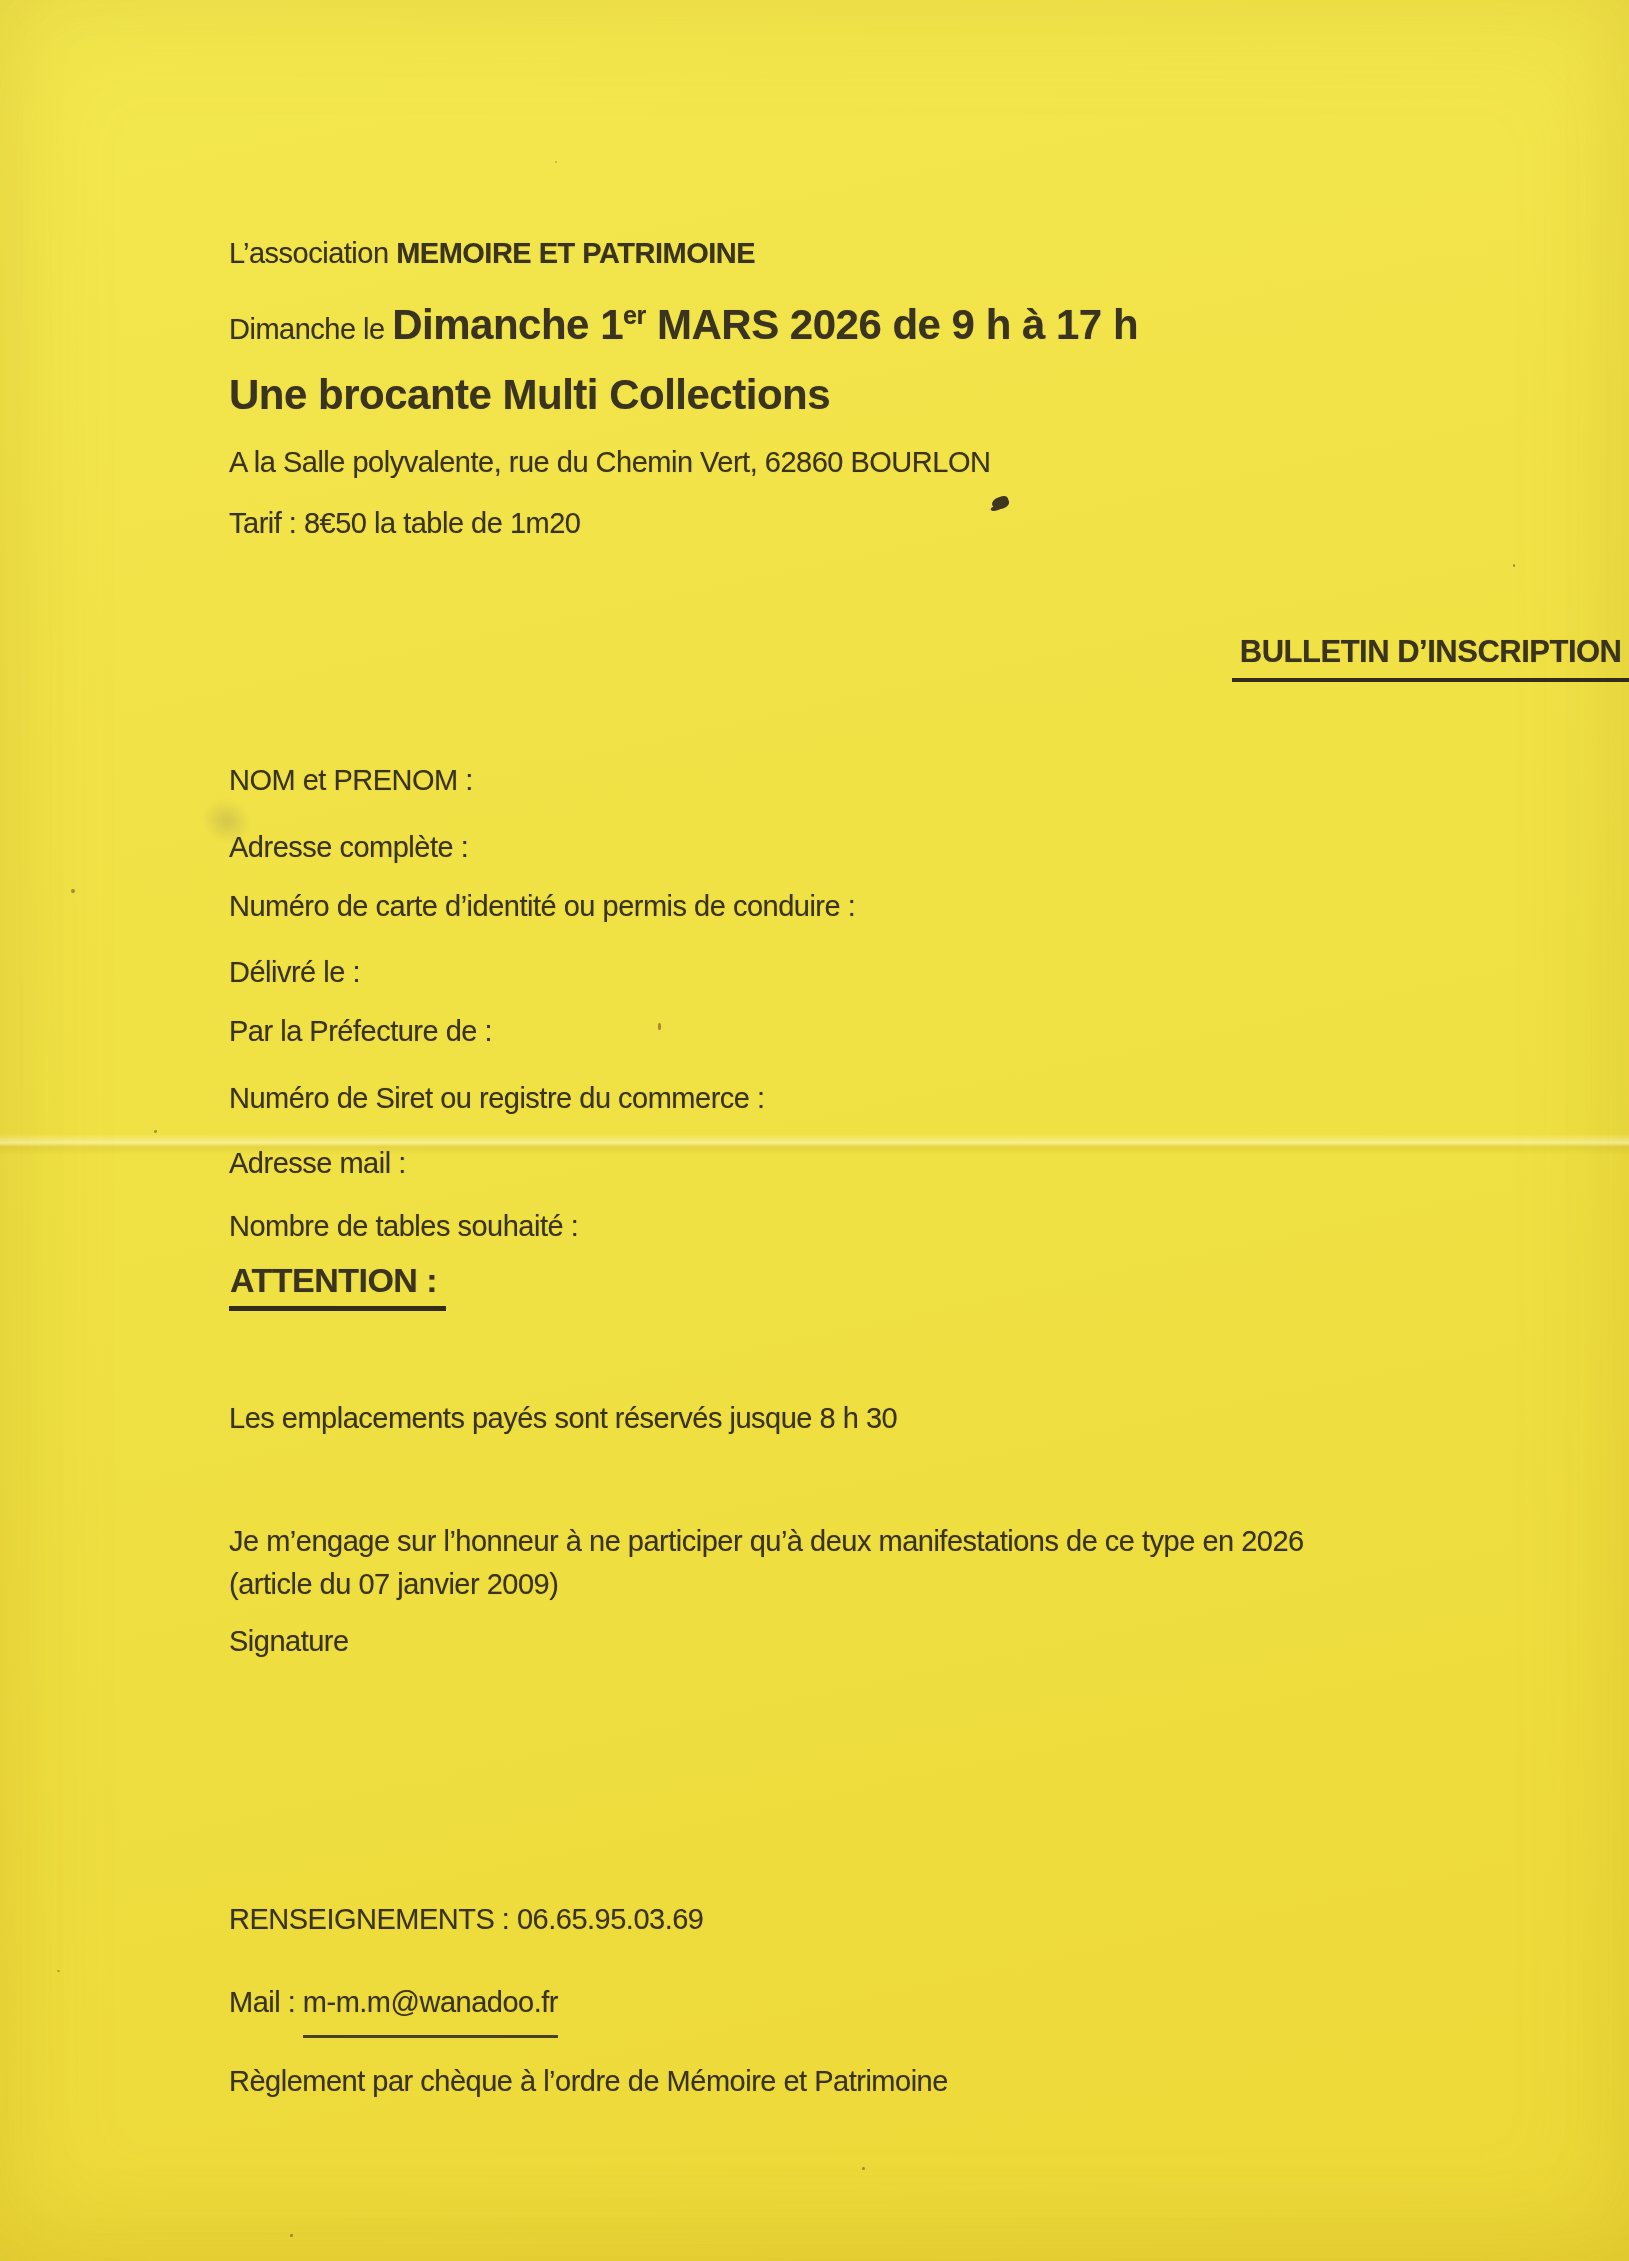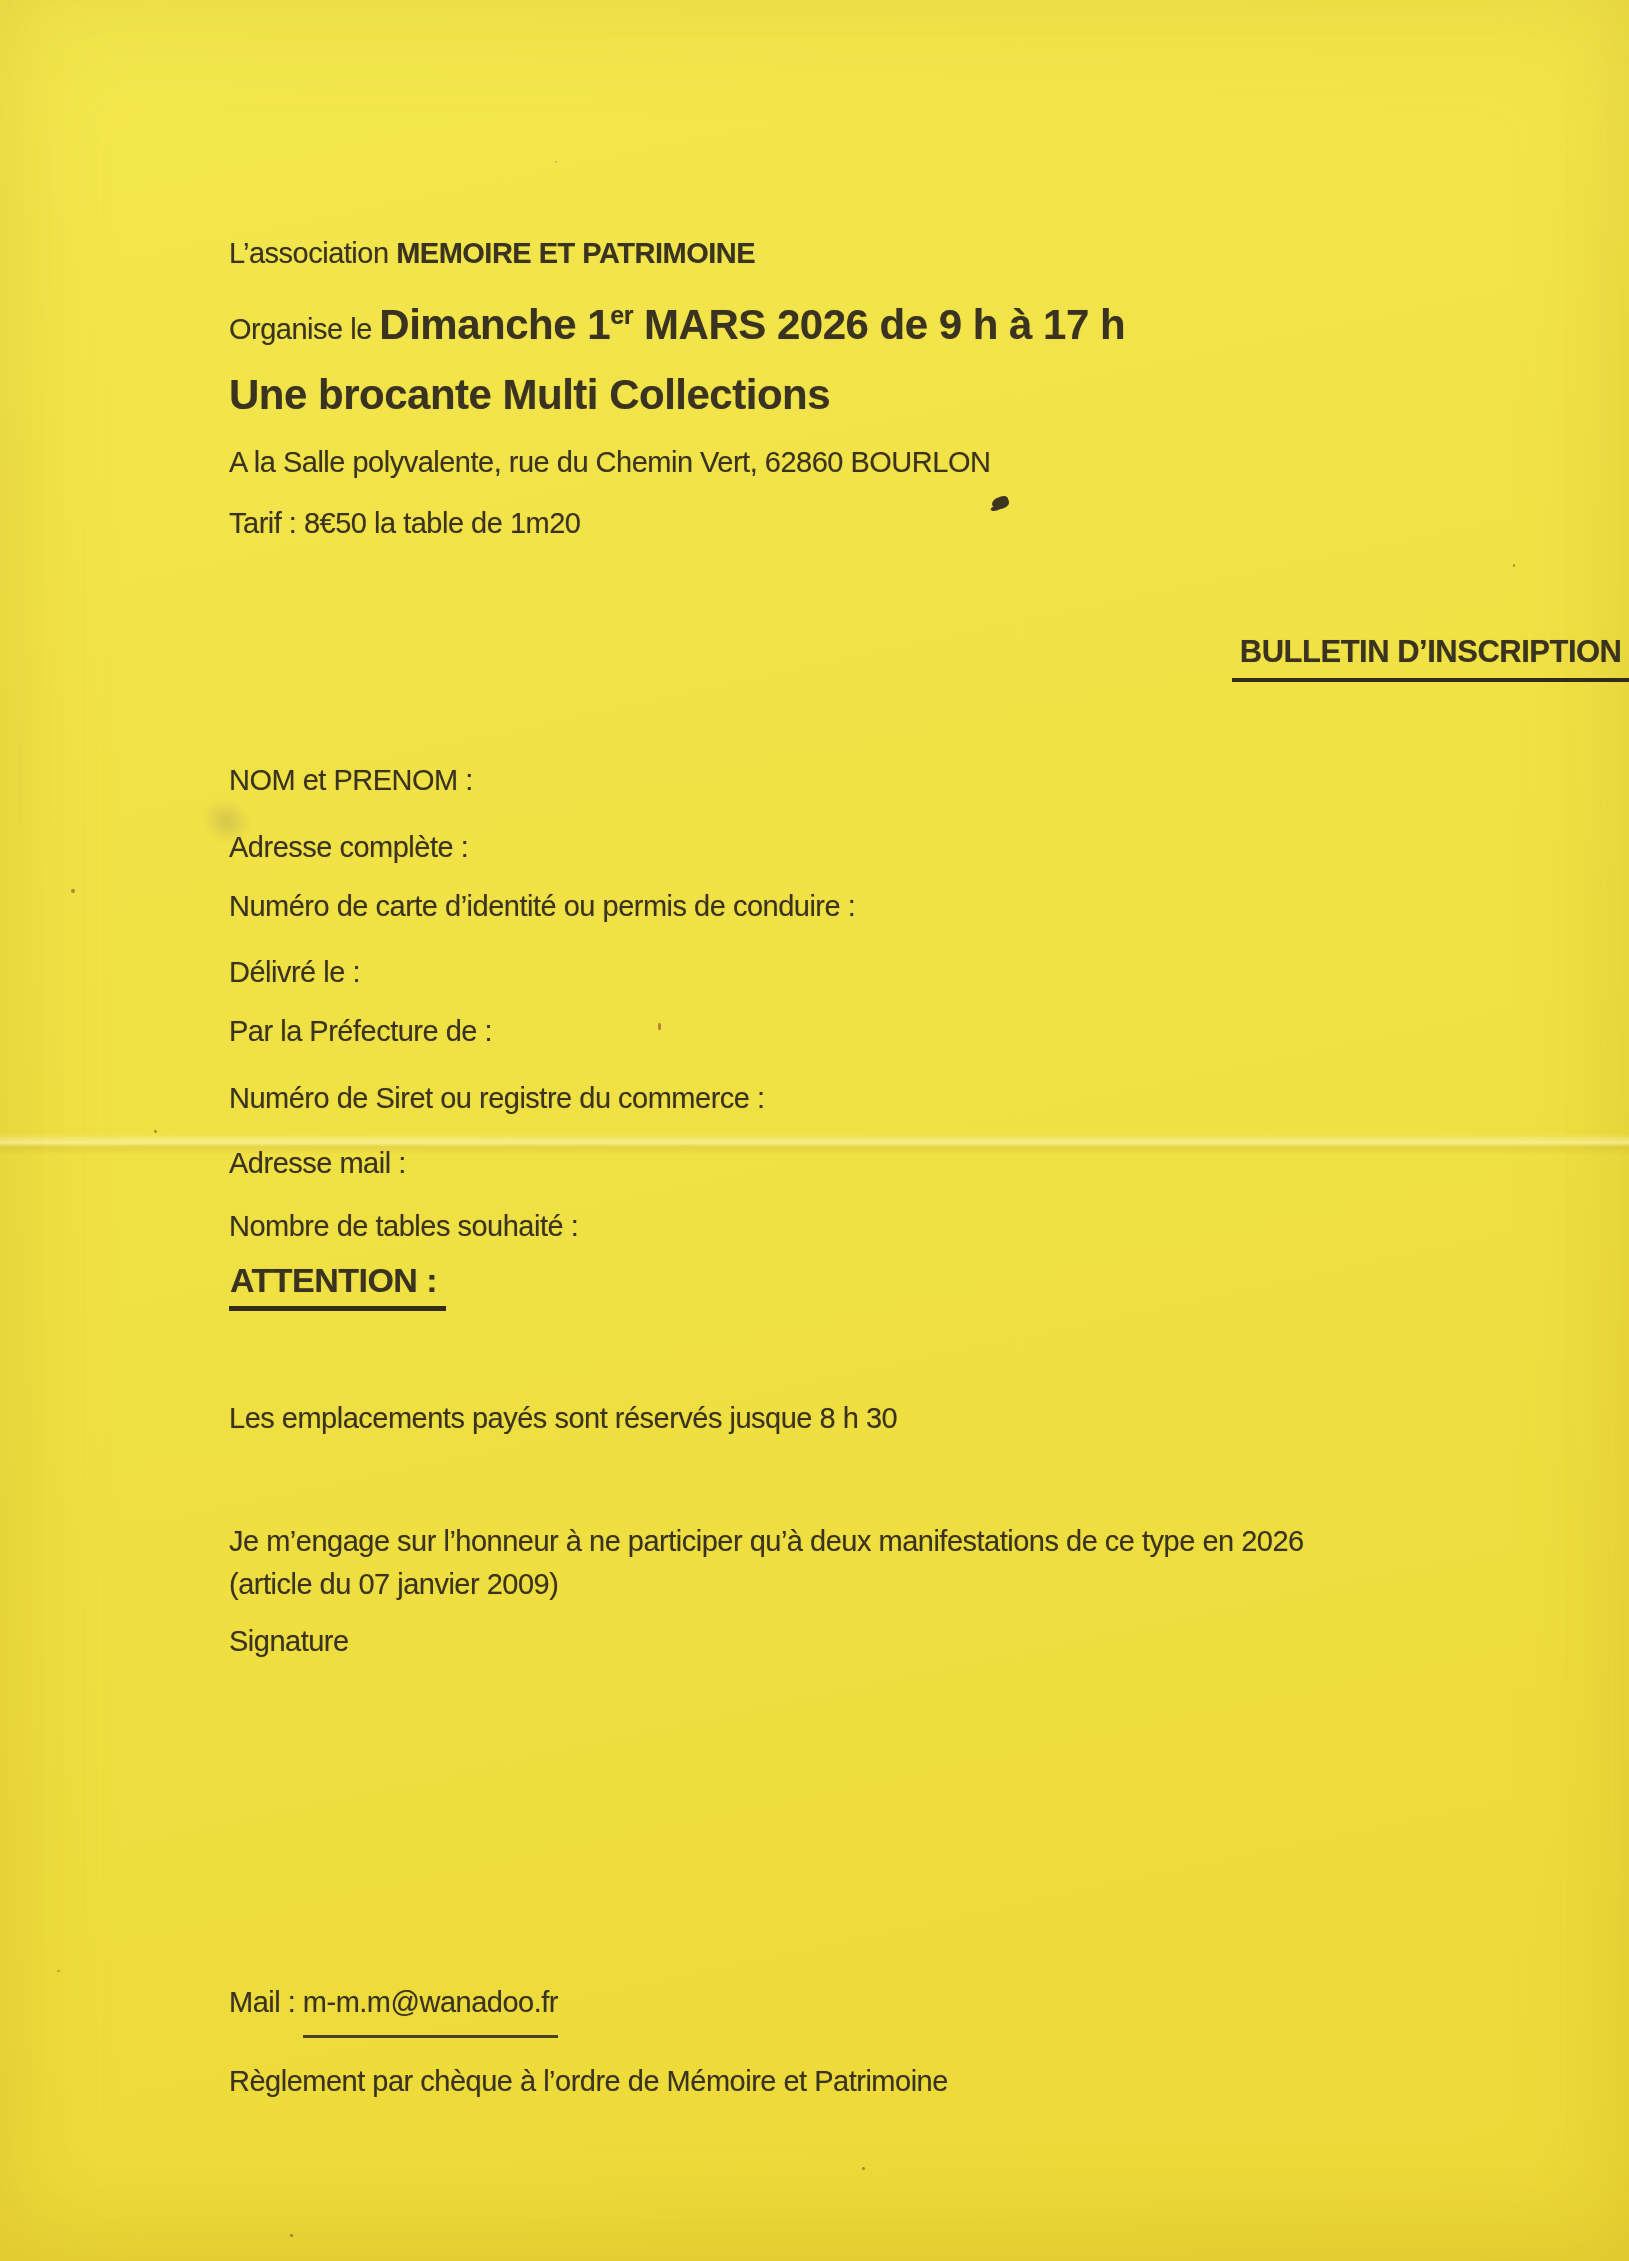--- a/index.html
+++ b/index.html
@@ -71,21 +71,21 @@
 </head>
 <body>
 
 <div class="paper">
 
   <div class="line" style="top:237px">
     <span>L’association </span><span class="bold">MEMOIRE ET PATRIMOINE</span>
   </div>
 
   <div class="line" style="top:301px">
-    <span>Organise le </span><span class="big"><span>Dimanche 1</span><sup>er</sup><span> MARS 2026 de 9 h à 17 h</span></span>
+    <span>Dimanche le </span><span class="big"><span>Dimanche 1</span><sup>er</sup><span> MARS 2026 de 9 h à 17 h</span></span>
   </div>
 
   <div class="line big" style="top:371px">Une brocante Multi Collections</div>
 
   <div class="line" style="top:446px">A la Salle polyvalente, rue du Chemin Vert, 62860 BOURLON</div>
 
   <div class="line" style="top:507px">Tarif : 8€50 la table de 1m20</div>
 
   <div class="title-wrap" style="top:634px">
     <span class="title-inner">BULLETIN D’INSCRIPTION</span>
@@ -102,20 +102,21 @@
 
   <div class="line" style="top:1261px">
     <span class="attention-inner">ATTENTION :</span>
   </div>
   <div class="line" style="top:1402px">Les emplacements payés sont réservés jusque 8 h 30</div>
 
   <div class="line" style="top:1525px">Je m’engage sur l’honneur à ne participer qu’à deux manifestations de ce type en 2026</div>
   <div class="line" style="top:1568px">(article du 07 janvier 2009)</div>
   <div class="line" style="top:1625px">Signature</div>
 
+  <div class="line" style="top:1903px">RENSEIGNEMENTS : 06.65.95.03.69</div>
   <div class="line" style="top:1986px">
     <span>Mail : </span><span class="u-mail">m-m.m@wanadoo.fr</span>
   </div>
   <div class="line" style="top:2065px">Règlement par chèque à l’ordre de Mémoire et Patrimoine</div>
 
   <div class="fold"></div>
   <div class="blot"></div>
   <div class="smudge"></div>
   <div class="speck" style="left:71px;top:889px;width:3.7px;height:4.2px;"></div>
   <div class="speck" style="left:658px;top:1023px;width:2.8px;height:6.5px;background:#7a3a28;border-radius:40%;"></div>

